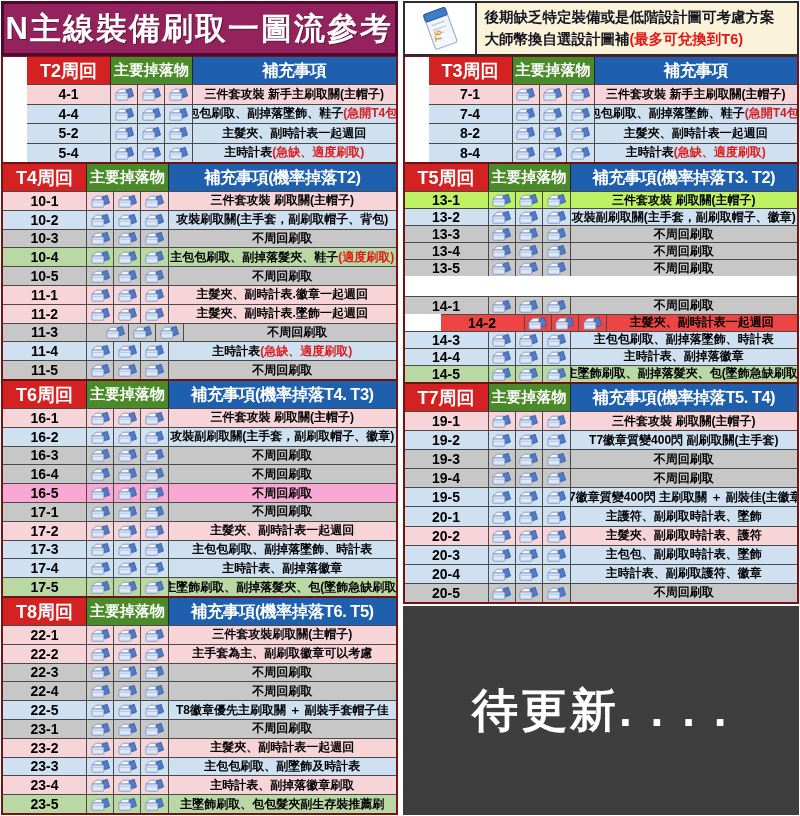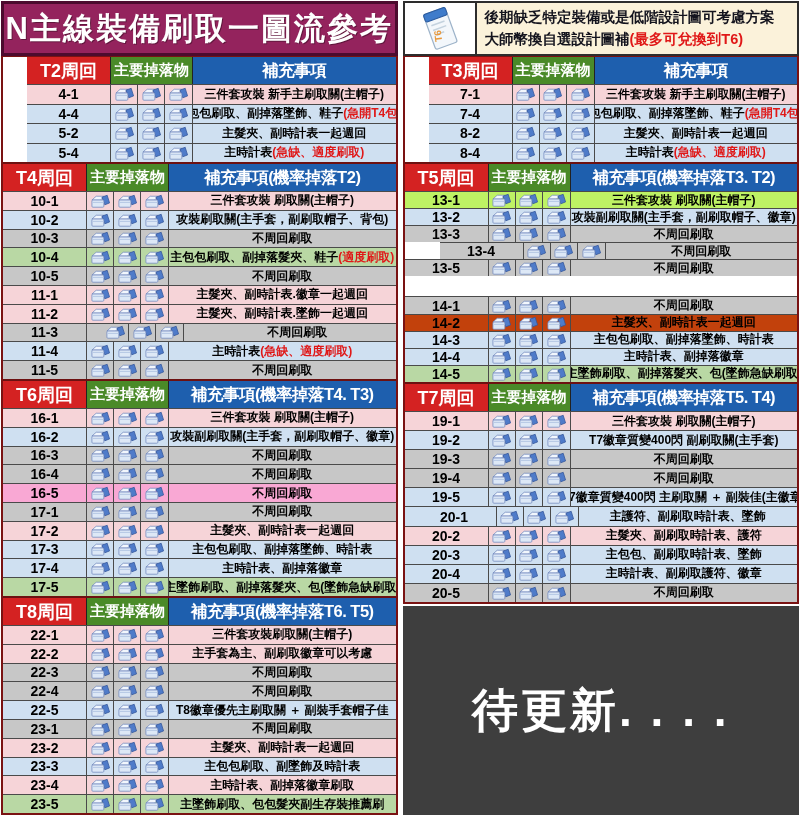--- a/index.html
+++ b/index.html
@@ -1460,21 +1460,21 @@
                     <path d="M12.5 4 l5.5 -2 l2.5 8 l-5 2 Z" fill="#4f7bc9" stroke="#33559a" stroke-width="0.8"></path>
                     <rect x="2" y="7" width="12.5" height="7.5" rx="1" fill="#dde8f6" stroke="#7189bd" stroke-width="0.8"></rect>
                     <path d="M2.5 9.5 h11.5" stroke="#b9cbe6" stroke-width="1.2"></path>
                   </svg>
                 </div>
               </div>
               <div class="c-note">
                 <span>不周回刷取</span>
               </div>
             </div>
-            <div class="row" style="background: rgb(199, 199, 199); margin-left: 35px;">
+            <div class="row" style="background: rgb(199, 199, 199);">
               <div class="c-stage">13-4</div>
               <div class="c-drops">
                 <div class="icell">
                   <svg width="21" height="16" viewBox="0 0 22 16">
                     <path d="M2 7 L6.5 3 L15 3 L11 7 Z" fill="#f2f7fd" stroke="#7189bd" stroke-width="0.8"></path>
                     <path d="M12.5 4 l5.5 -2 l2.5 8 l-5 2 Z" fill="#4f7bc9" stroke="#33559a" stroke-width="0.8"></path>
                     <rect x="2" y="7" width="12.5" height="7.5" rx="1" fill="#dde8f6" stroke="#7189bd" stroke-width="0.8"></rect>
                     <path d="M2.5 9.5 h11.5" stroke="#b9cbe6" stroke-width="1.2"></path>
                   </svg>
                 </div>
@@ -1556,21 +1556,21 @@
                     <path d="M12.5 4 l5.5 -2 l2.5 8 l-5 2 Z" fill="#4f7bc9" stroke="#33559a" stroke-width="0.8"></path>
                     <rect x="2" y="7" width="12.5" height="7.5" rx="1" fill="#dde8f6" stroke="#7189bd" stroke-width="0.8"></rect>
                     <path d="M2.5 9.5 h11.5" stroke="#b9cbe6" stroke-width="1.2"></path>
                   </svg>
                 </div>
               </div>
               <div class="c-note">
                 <span>不周回刷取</span>
               </div>
             </div>
-            <div class="row" style="background: #c2410c;">
+            <div class="row" style="background: #ef4444; margin-left: 36px;">
               <div class="c-stage">14-2</div>
               <div class="c-drops">
                 <div class="icell">
                   <svg width="21" height="16" viewBox="0 0 22 16">
                     <path d="M2 7 L6.5 3 L15 3 L11 7 Z" fill="#f2f7fd" stroke="#7189bd" stroke-width="0.8"></path>
                     <path d="M12.5 4 l5.5 -2 l2.5 8 l-5 2 Z" fill="#4f7bc9" stroke="#33559a" stroke-width="0.8"></path>
                     <rect x="2" y="7" width="12.5" height="7.5" rx="1" fill="#dde8f6" stroke="#7189bd" stroke-width="0.8"></rect>
                     <path d="M2.5 9.5 h11.5" stroke="#b9cbe6" stroke-width="1.2"></path>
                   </svg>
                 </div>
@@ -1853,21 +1853,21 @@
                     <path d="M12.5 4 l5.5 -2 l2.5 8 l-5 2 Z" fill="#4f7bc9" stroke="#33559a" stroke-width="0.8"></path>
                     <rect x="2" y="7" width="12.5" height="7.5" rx="1" fill="#dde8f6" stroke="#7189bd" stroke-width="0.8"></rect>
                     <path d="M2.5 9.5 h11.5" stroke="#b9cbe6" stroke-width="1.2"></path>
                   </svg>
                 </div>
               </div>
               <div class="c-note">
                 <span>T7徽章質變400閃 主刷取關 ＋ 副裝佳(主徽章)</span>
               </div>
             </div>
-            <div class="row" style="background: rgb(207, 224, 241); padding-left: 8px;">
+            <div class="row" style="background: rgb(207, 224, 241);">
               <div class="c-stage">20-1</div>
               <div class="c-drops">
                 <div class="icell">
                   <svg width="21" height="16" viewBox="0 0 22 16">
                     <path d="M2 7 L6.5 3 L15 3 L11 7 Z" fill="#f2f7fd" stroke="#7189bd" stroke-width="0.8"></path>
                     <path d="M12.5 4 l5.5 -2 l2.5 8 l-5 2 Z" fill="#4f7bc9" stroke="#33559a" stroke-width="0.8"></path>
                     <rect x="2" y="7" width="12.5" height="7.5" rx="1" fill="#dde8f6" stroke="#7189bd" stroke-width="0.8"></rect>
                     <path d="M2.5 9.5 h11.5" stroke="#b9cbe6" stroke-width="1.2"></path>
                   </svg>
                 </div>

